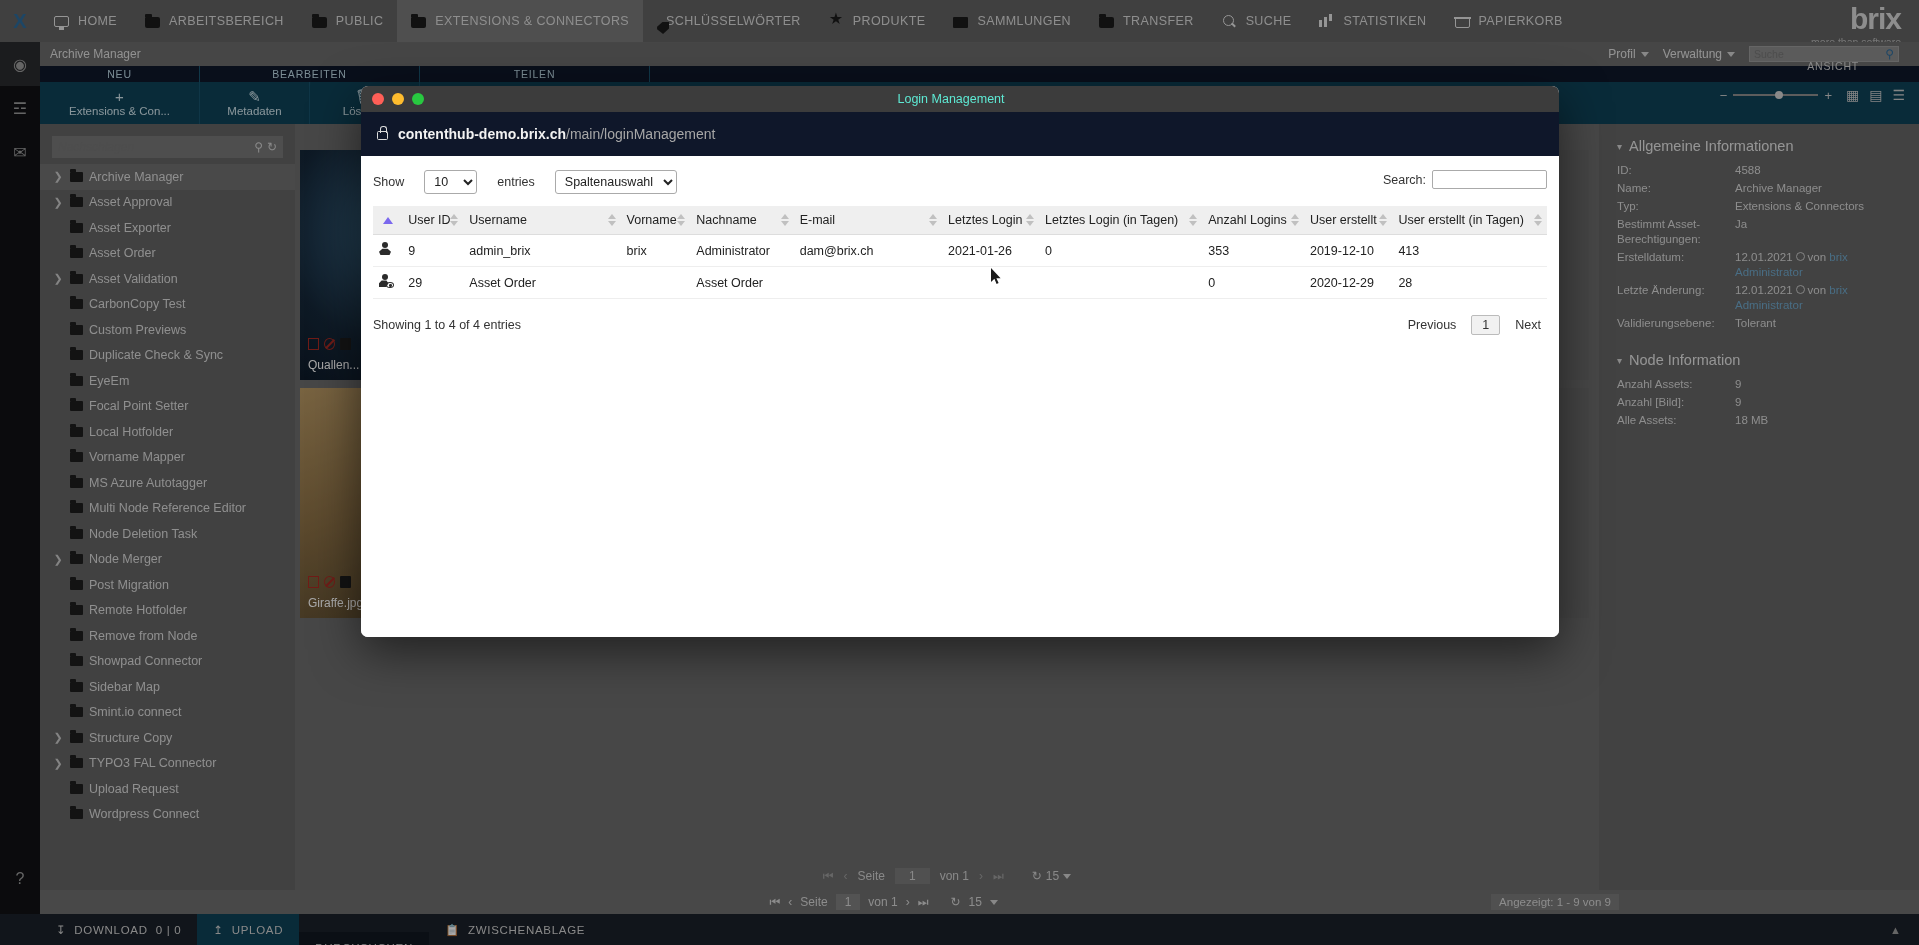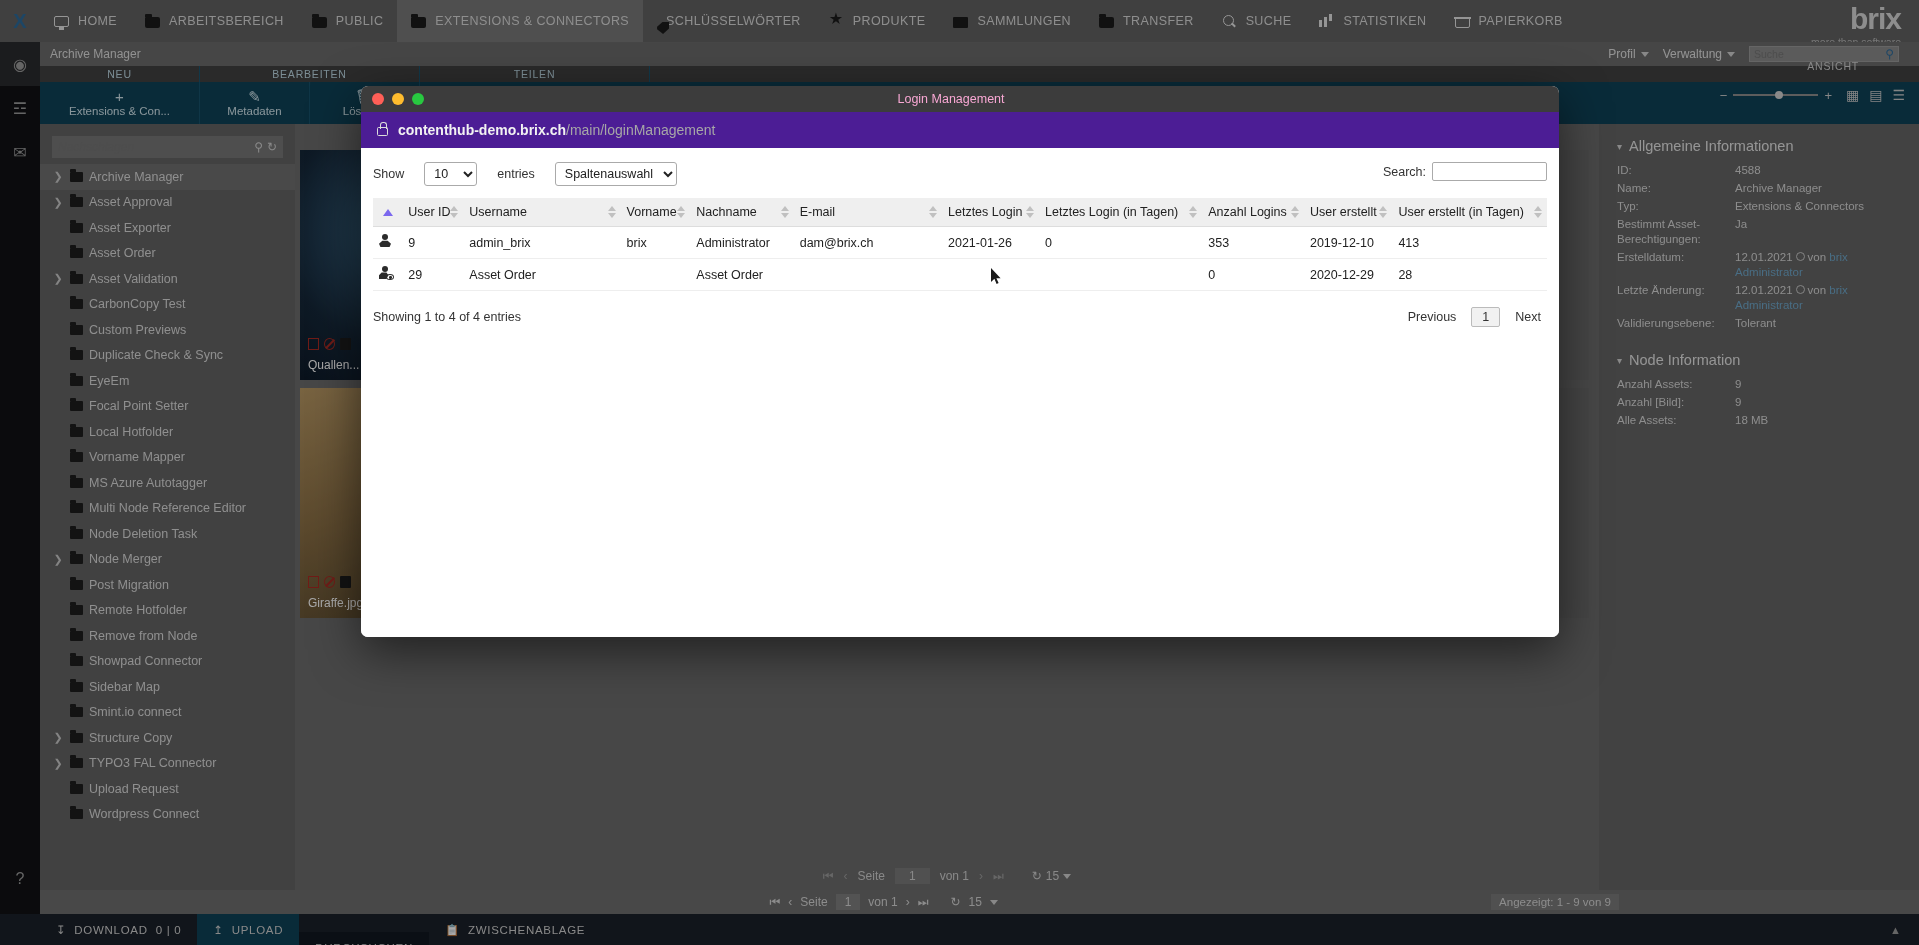--- a/index.html
+++ b/index.html
@@ -83,21 +83,21 @@
     background:#111214;
   }
   .rail-btn{ width:40px;height:44px;display:flex;align-items:center;justify-content:center;color:#9a9a9a;font-size:16px;}
   .rail-btn.sel{ background:#2a2b2e;}
   .rail-bottom{ position:absolute; bottom:0; width:40px;}
 
   
   .acttoolbar{
     position:absolute; top:66px; left:40px; right:0; height:58px;
   }
-  .act-headers{ display:flex; height:16px; background:#404040;}
+  .act-headers{ display:flex; height:16px; background:#0f172a;}
   .act-hdr{ color:#bcd7e3; font-size:10.5px; letter-spacing:.8px; text-align:center;
             border-right:1px solid #1b5670; display:flex;align-items:center;justify-content:center;}
   .act-body{ display:flex; height:42px; background:#0e4257;}
   .act-btn{ display:flex;flex-direction:column;align-items:center;justify-content:center;gap:1px;
             color:#cfe2ea; font-size:11.5px; border-right:1px solid #17536c; }
   .act-btn .aglyph{ font-size:15px; line-height:15px; color:#cfe2ea;}
 
   .right-acts{ position:absolute; right:0; top:0; height:58px; display:flex; align-items:center; gap:14px; padding-right:14px;}
   .zoomrow{ display:flex;align-items:center;gap:6px;color:#ccc;font-size:13px;}
   .zoombar{ width:85px;height:2px;background:#8e8e8e;position:relative;}
@@ -203,24 +203,24 @@
     box-shadow: 0 14px 48px rgba(0,0,0,.55);
   }
   .modal-titlebar{
     height:26px; background:#3c3c3c; display:flex; align-items:center;
     position:relative;
   }
   .traffic{display:flex;gap:8px;padding-left:11px;}
   .tl{width:12px;height:12px;border-radius:50%;}
   .tl.r{background:#ff5f57;} .tl.y{background:#febc2e;} .tl.g{background:#28c840;}
   .modal-title{
-    position:absolute;left:0;right:18px;text-align:center;color:#f9a8d4;font-size:12.5px;
+    position:absolute;left:0;right:18px;text-align:center;color:#5eead4;font-size:12.5px;
   }
   .modal-urlbar{
-    height:36px;background:#4c1d95;display:flex;align-items:center;padding-left:16px;gap:10px;
+    height:44px;background:#0f172a;display:flex;align-items:center;padding-left:16px;gap:10px;
   }
   .lockico{width:11px;height:9px;border:1.8px solid #dcdcdc;border-radius:1.5px;position:relative;margin-top:3px;}
   .lockico::before{content:"";position:absolute;top:-6px;left:2px;width:5px;height:6px;border:1.8px solid #dcdcdc;border-bottom:none;border-radius:3px 3px 0 0;}
   .urltext{font-size:14px;}
   .urltext .u-dom{color:#f2f2f2;font-weight:bold;}
   .urltext .u-path{color:#a7a7a7;}
 
   .modal-body{ background:#fff; height:493px; padding:14px 12px 0 12px; position:relative;}
 
   .dt-controls{display:flex;align-items:center;gap:20px;font-size:12.5px;color:#333;}

